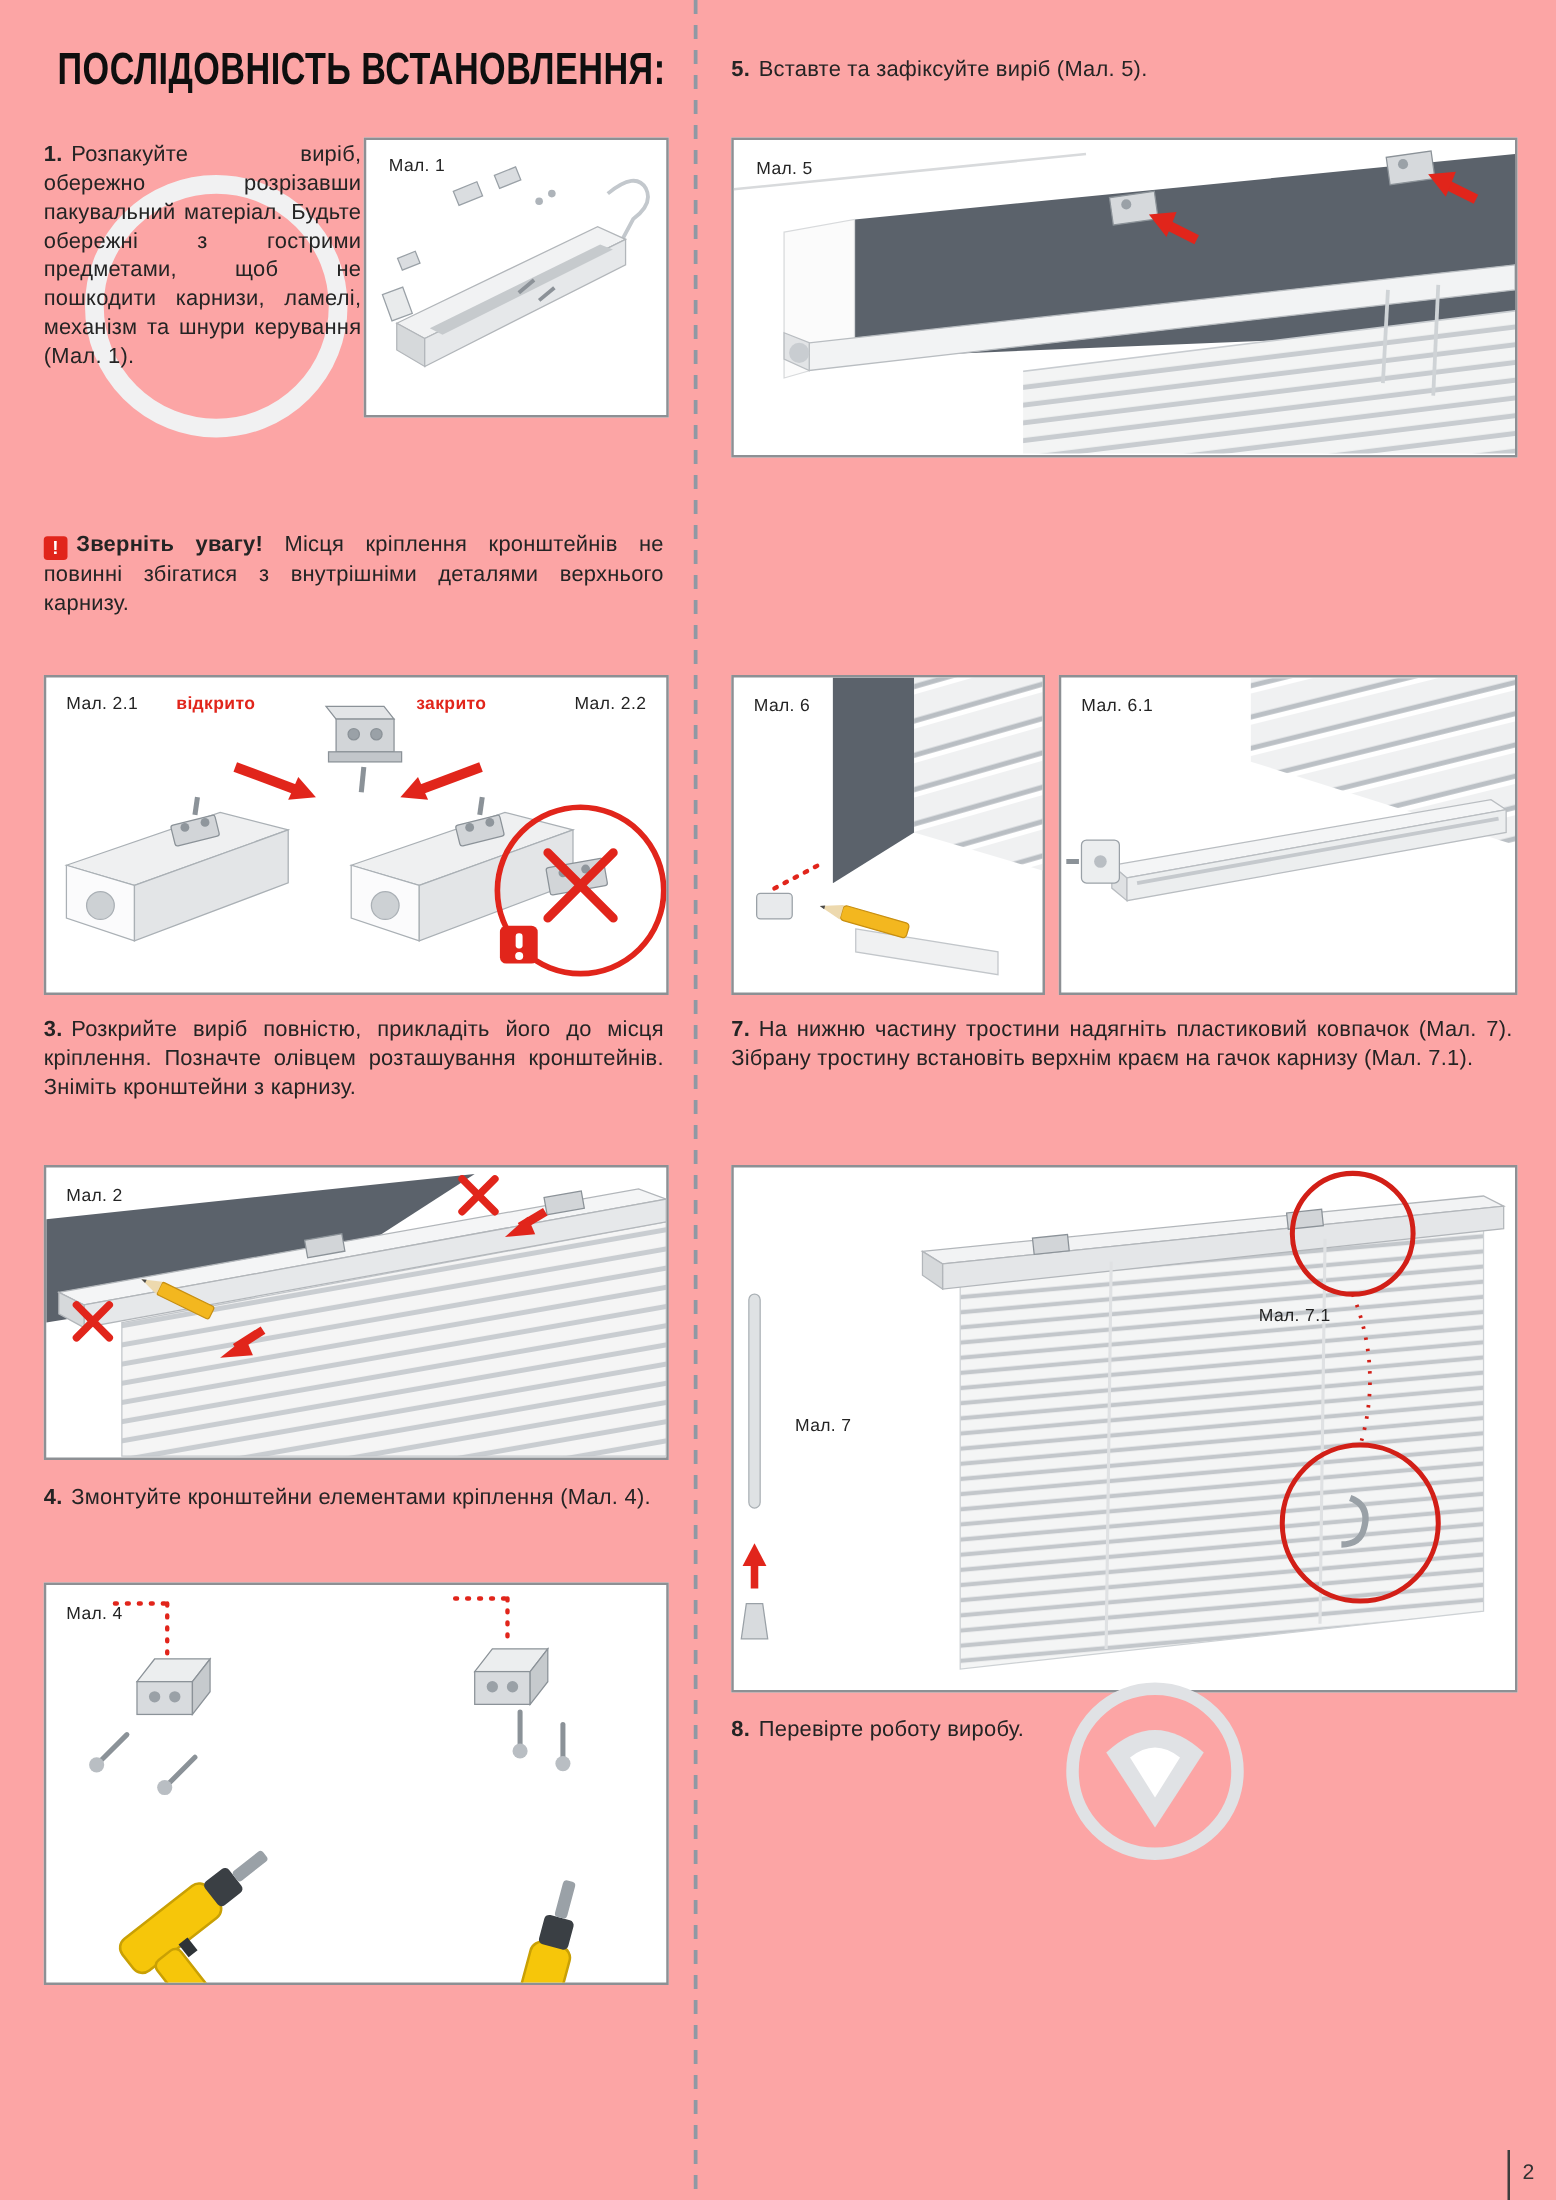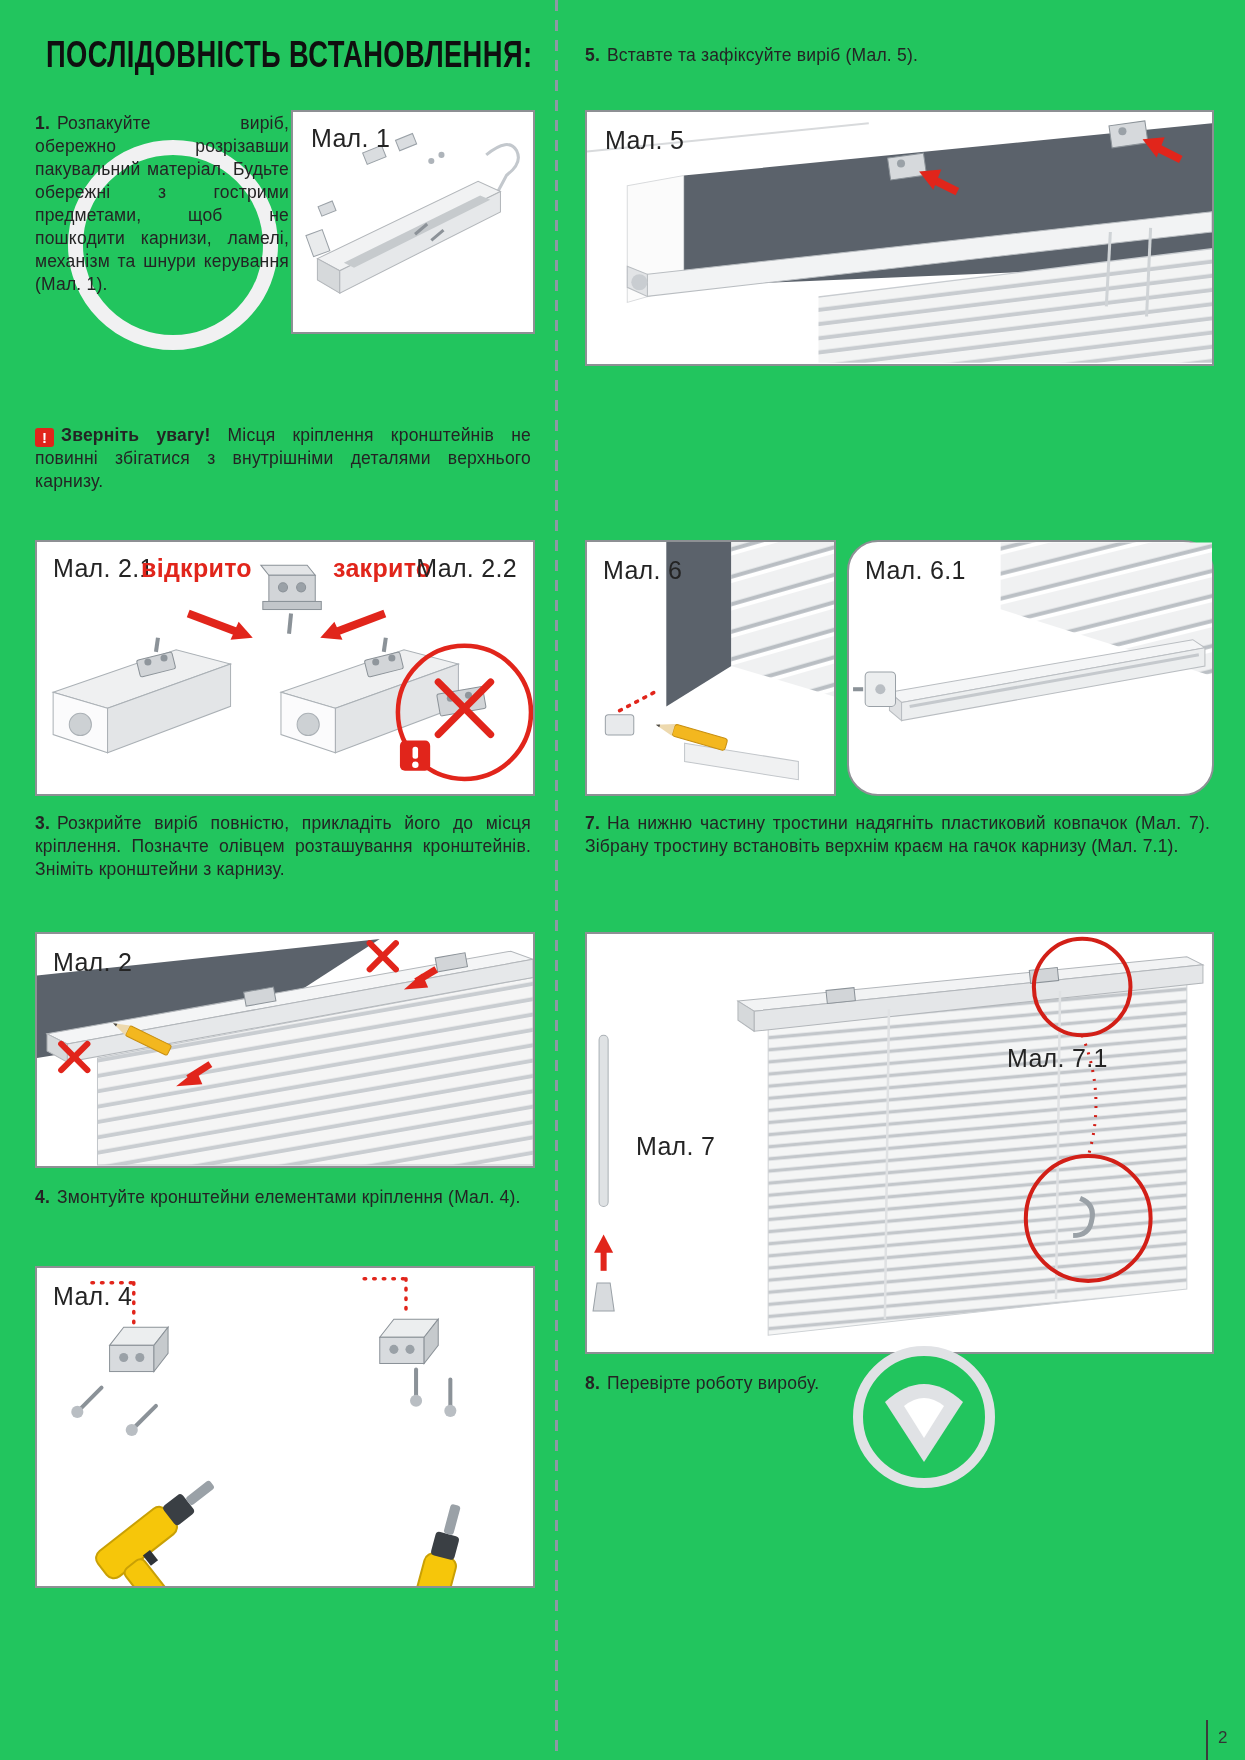--- a/index.html
+++ b/index.html
@@ -1,28 +1,28 @@
 <!DOCTYPE html>
 <html><head>
 <meta charset="utf-8">
 <style>
   html,body{margin:0;padding:0}
   body{font-family:"Liberation Sans",sans-serif;background:#ffffff;color:#222}
-  .page{position:relative;width:1245px;height:1760px;background:#22c55e;overflow:hidden}
+  .page{position:relative;width:1245px;height:1760px;background:#fca5a5;overflow:hidden}
   .divider{position:absolute;left:555px;top:0;width:3px;height:1760px;
            background:repeating-linear-gradient(to bottom,#8f99a4 0 11px,transparent 11px 20px)}
   .title{position:absolute;left:46px;top:34px;margin:0;font-size:36px;font-weight:800;
          color:#0f0f0f;white-space:nowrap;transform:scaleX(.76);transform-origin:left top;
          letter-spacing:.5px;z-index:3}
   .step{position:absolute;margin:0;font-size:17.5px;line-height:23px;text-align:justify;
         color:#242424;letter-spacing:.2px;z-index:3}
   .step .num{font-weight:700;margin-right:7px}
   .figure{position:absolute;border:2px solid #8d9094;background:#fff;z-index:1}
   .figure svg{position:absolute;left:0;top:0;width:100%;height:100%}
-  .fig-label{position:absolute;z-index:2;font-size:25px;color:#242424;letter-spacing:.3px}
+  .fig-label{position:absolute;z-index:2;font-size:14px;color:#242424;letter-spacing:.3px}
   .fig-label.red{color:#e1251b;font-weight:700}
   .wicon{display:inline-block;width:19px;height:19px;background:#e1251b;color:#fff;font-weight:800;
          font-size:15px;line-height:19px;text-align:center;border-radius:3px;vertical-align:-2px;
          margin-right:7px}
   .wm-ring{position:absolute;left:68px;top:140px;width:180px;height:180px;border:15px solid #f1f1f2;
            border-radius:50%;z-index:0}
   .wm-logo{position:absolute;left:845px;top:1338px;width:158px;height:158px;z-index:2}
   .pageno-bar{position:absolute;left:1206px;top:1720px;height:40px;width:0;border-left:2px solid #3c3c3c;z-index:3}
   .pageno{position:absolute;left:1218px;top:1728px;font-size:17px;color:#333;z-index:3}
 </style>
@@ -272,21 +272,21 @@
       <rect x="18" y="170" width="28" height="20" rx="3" fill="#e8eaec" stroke="#9aa1a7"></rect>
       <path d="M32 166 L70 146" stroke="#e1251b" stroke-width="3.5" stroke-dasharray="2 7" stroke-linecap="round" fill="none"></path>
       <g transform="rotate(16 110 192)">
         <rect x="84" y="186" width="54" height="12" rx="3" fill="#f3b71f" stroke="#c78f12"></rect>
         <polygon points="84,186 66,192 84,198" fill="#edd9ae"></polygon>
         <polygon points="70,190.5 66,192 70,193.5" fill="#4a4a4a"></polygon>
       </g>
     </svg>
   </div>
 
-  <div class="figure" style="left:847px;top:540px;width:363px;height:252px;border-radius:31px;">
+  <div class="figure" style="left:847px;top:540px;width:363px;height:252px;">
     <span class="fig-label" style="left:16px;top:14px;">Мал. 6.1</span>
     <svg viewBox="0 0 359 248">
       <defs>
         <pattern id="sl61" width="16" height="24" patternUnits="userSpaceOnUse" patternTransform="rotate(-14)">
           <rect width="16" height="24" fill="#ffffff"></rect>
           <rect width="16" height="16" fill="#f0f1f2"></rect>
           <rect y="16" width="16" height="4" fill="#bbc0c5"></rect>
         </pattern>
       </defs>
       <polygon points="150,0 359,0 359,132 150,66" fill="url(#sl61)"></polygon>

